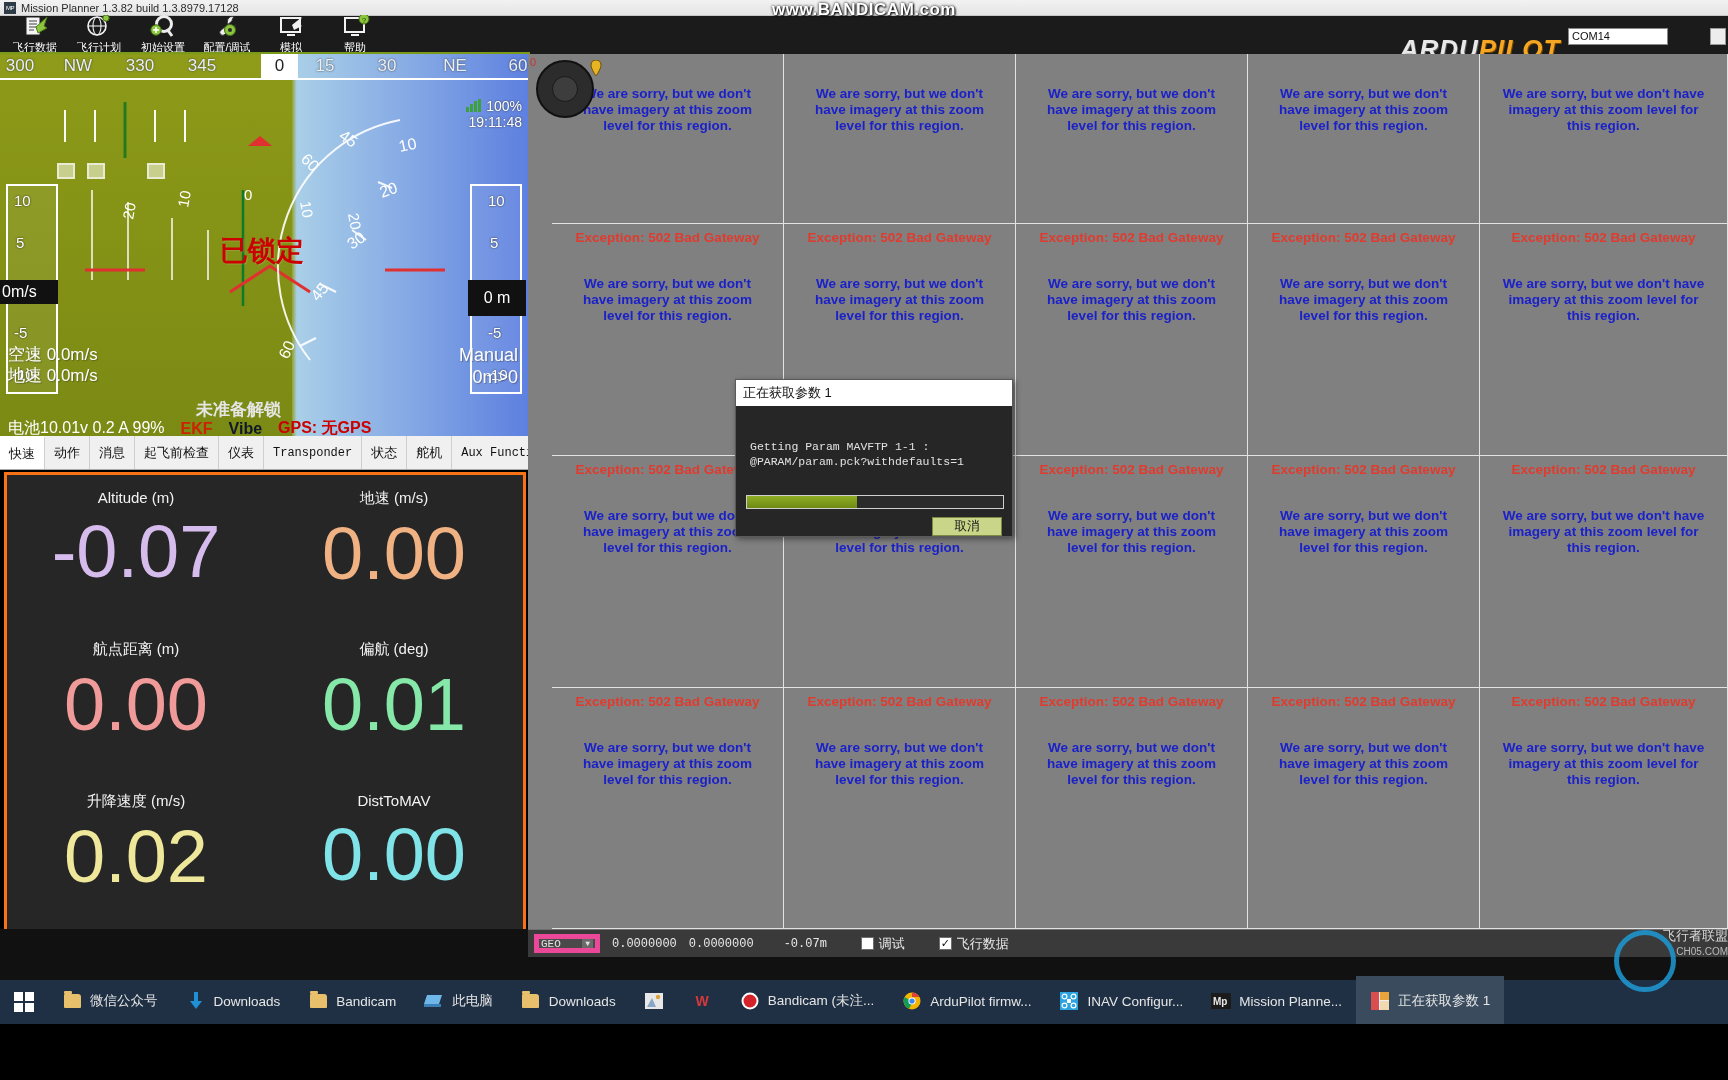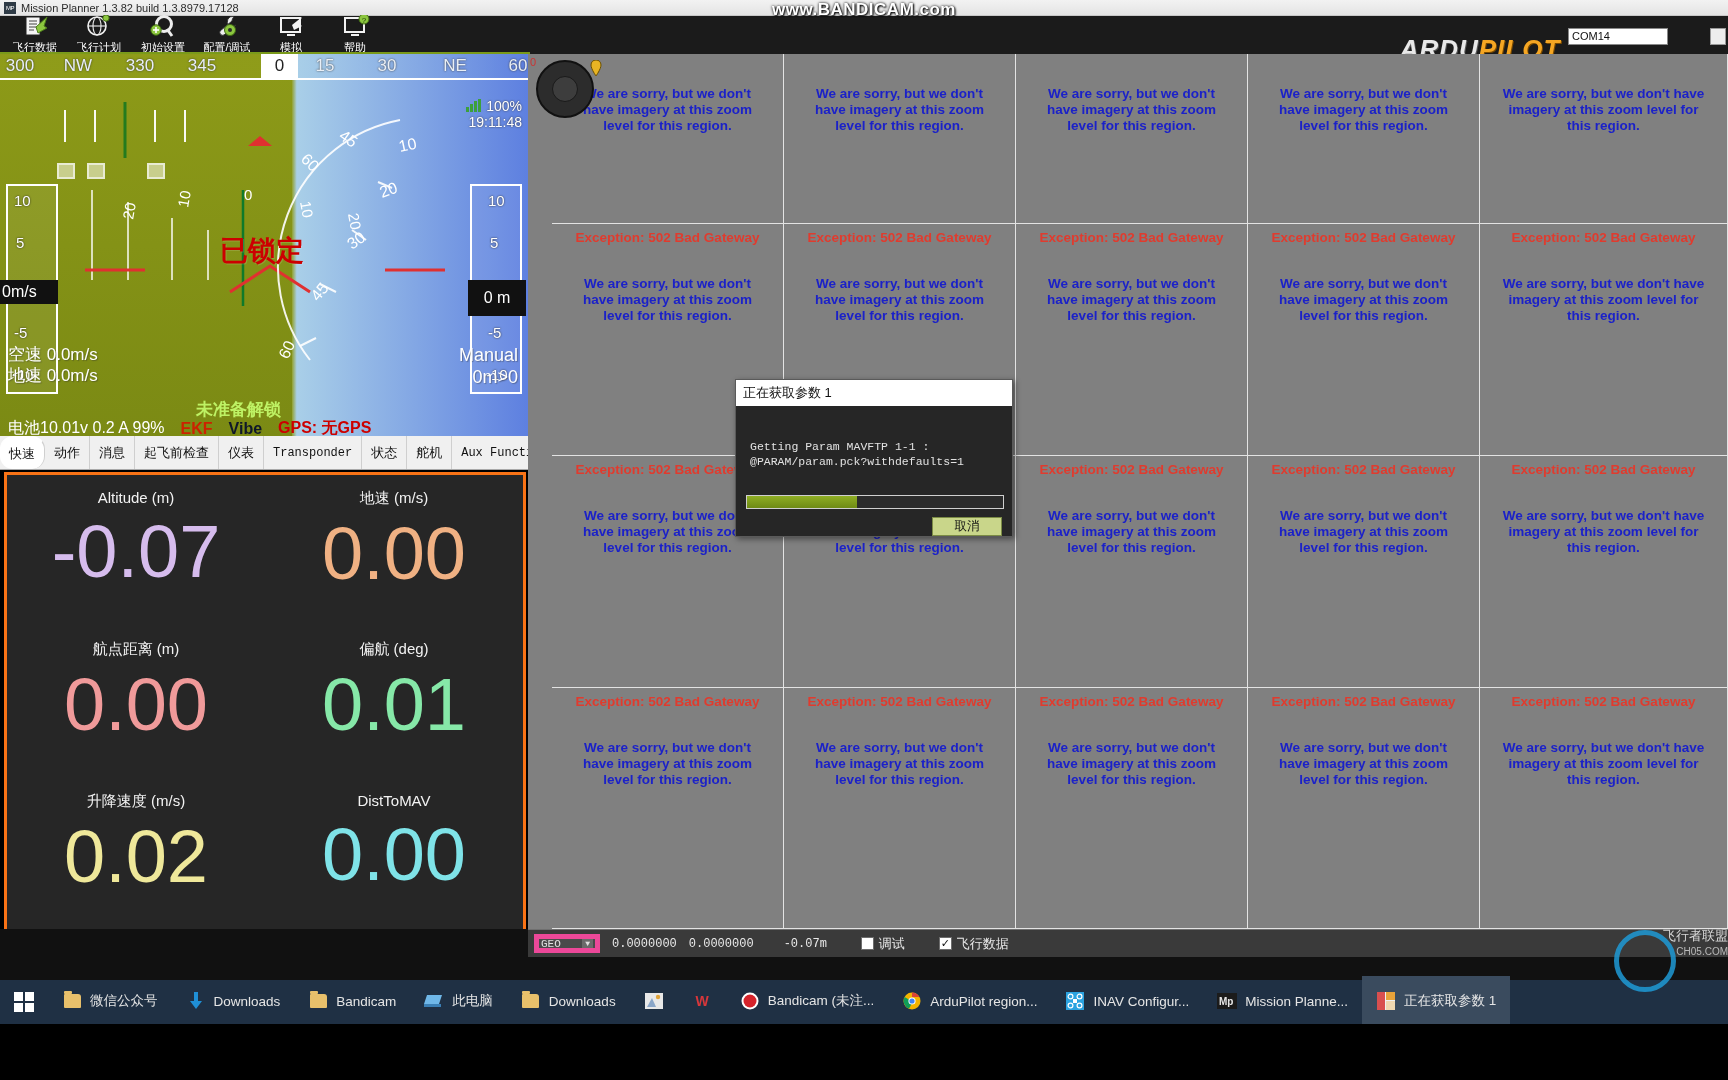--- a/index.html
+++ b/index.html
@@ -135,21 +135,21 @@
   }
   .hud-bot-left {
     position:absolute; left:8px; top:290px; color:#fff; font-size:17px; line-height:21px;
     text-shadow: 1px 1px 1px #3336;
   }
   .hud-mode {
     position:absolute; right:12px; top:290px; color:#fff; font-size:18px; text-align:right; line-height:22px;
     text-shadow: 1px 1px 1px #3336;
   }
   .hud-warn {
-    position:absolute; left:196px; top:344px; font-size:17px; font-weight:bold; color:#bef264;
+    position:absolute; left:196px; top:344px; font-size:17px; font-weight:bold; color:#e5e5e5;
   }
   .hud-status {
     position:absolute; left:8px; top:364px; width:515px; font-size:16px; font-weight:bold;
     display:flex; gap:16px; align-items:center;
   }
   .st-batt { color:#ffffff; font-weight:normal; }
   .st-ekf { color:#cc2200; }
   .st-vibe { color:#0f172a; }
   .st-gps { color:#cc0000; }
 
@@ -157,21 +157,21 @@
   .tabstrip {
     position:absolute; left:0; top:436px; width:530px; height:34px;
     background:#f0f0f0; border-bottom:1px solid #a9a9a9;
     display:flex; align-items:stretch;
   }
   .tabstrip .tab {
     padding: 0 9px; display:flex; align-items:center; font-size:13px; color:#111;
     border-right:1px solid #cfcfcf; background:#f0f0f0; cursor:pointer;
     white-space:nowrap;
   }
-  .tabstrip .tab.sel { background:#ffffff; border-top:2px solid #ffffff;border-radius:13px; }
+  .tabstrip .tab.sel { background:#ffffff; border-top:2px solid #ffffff; }
   .tabstrip .tab.mono { font-family:"Liberation Mono", monospace; font-size:12px;}
   .tabarrows {
     position:absolute; right:0; top:436px; width:36px; height:34px;
     display:flex; align-items:center; background:#f0f0f0;
   }
   .tabarrows div {
     width:16px;height:18px;border:1px solid #9b9b9b;background:#e6e6e6;
     font-size:9px;display:flex;align-items:center;justify-content:center;color:#333;
     cursor:pointer;
   }
@@ -756,21 +756,21 @@
       <div class="taskitem">
         <span class="ico">
           <svg width="18" height="18" viewBox="0 0 18 18">
             <circle cx="9" cy="9" r="8.5" fill="#f4b400"></circle>
             <path d="M9 .5 A8.5 8.5 0 0 1 16.4 5 L9 5 Z" fill="#db4437"></path>
             <path d="M1.6 5 A8.5 8.5 0 0 0 6 16.8 L9.6 9.8 Z" fill="#0f9d58"></path>
             <circle cx="9" cy="9" r="3.6" fill="#ffffff"></circle>
             <circle cx="9" cy="9" r="2.6" fill="#4285f4"></circle>
           </svg>
         </span>
-        <span>ArduPilot region...</span>
+        <span>ArduPilot firmw...</span>
       </div>
       <div class="taskitem">
         <span class="ico">
           <svg width="18" height="18" viewBox="0 0 18 18">
             <rect x="0" y="0" width="18" height="18" fill="#2ba3e0"></rect>
             <circle cx="4.5" cy="4.5" r="2.4" fill="none" stroke="#fff" stroke-width="1.2"></circle>
             <circle cx="13.5" cy="4.5" r="2.4" fill="none" stroke="#fff" stroke-width="1.2"></circle>
             <circle cx="4.5" cy="13.5" r="2.4" fill="none" stroke="#fff" stroke-width="1.2"></circle>
             <circle cx="13.5" cy="13.5" r="2.4" fill="none" stroke="#fff" stroke-width="1.2"></circle>
             <rect x="7" y="7" width="4" height="4" fill="#fff"></rect>

